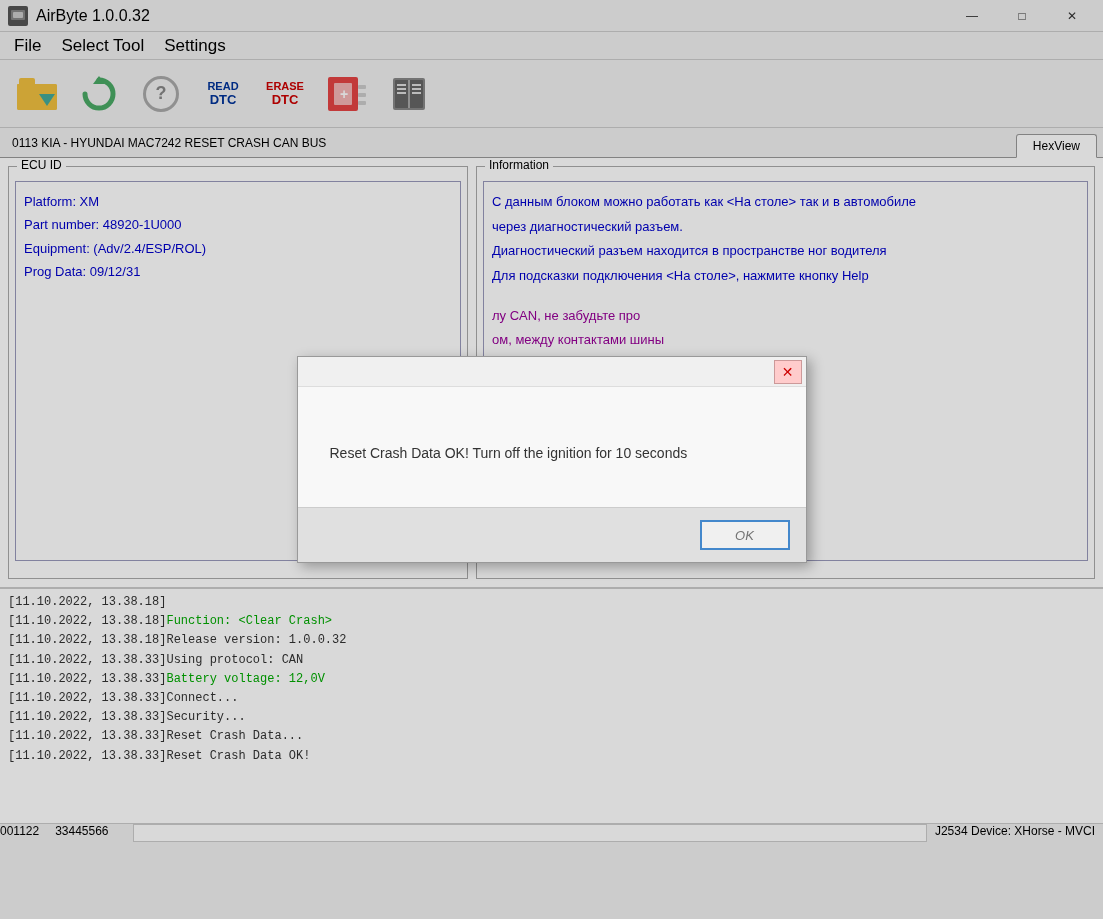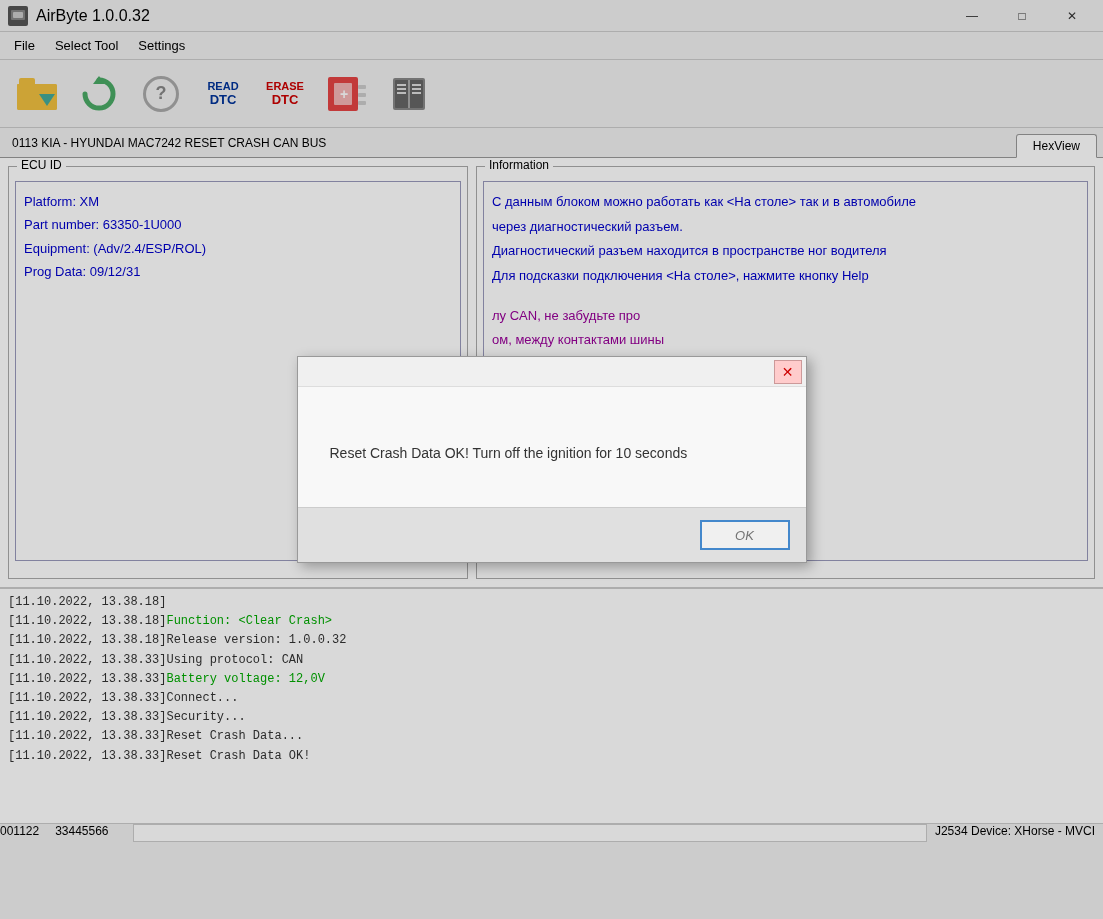--- a/index.html
+++ b/index.html
@@ -63,21 +63,21 @@
       background: #f0f0f0;
       height: 28px;
       display: flex;
       align-items: center;
       padding: 0 4px;
       border-bottom: 1px solid #ccc;
     }
     .menu-item {
       padding: 4px 10px;
       cursor: pointer;
-      font-size: 13px;
+      font-size: 17px;
     }
 
     
     .toolbar {
       background: #f0f0f0;
       height: 68px;
       display: flex;
       align-items: center;
       padding: 4px 8px;
       border-bottom: 1px solid #ccc;
@@ -443,21 +443,21 @@
   <div class="tab active">HexView</div>
 </div>
 
 <div class="main-content">
 
   <div class="ecu-panel">
     <div class="panel-title">ECU ID</div>
     <div class="ecu-content">
       <div class="ecu-text">
         <div>Platform: XM</div>
-        <div>Part number: 63350-1U000</div>
+        <div>Part number: 48920-1U000</div>
         <div>Equipment: (Adv/2.4/ESP/ROL)</div>
         <div>Prog Data: 09/12/31</div>
       </div>
     </div>
   </div>
 
   <div class="info-panel">
     <div class="panel-title">Information</div>
     <div class="info-content">
       <div class="info-text-blue">С данным блоком можно работать как &lt;На столе&gt; так и в автомобиле</div>

